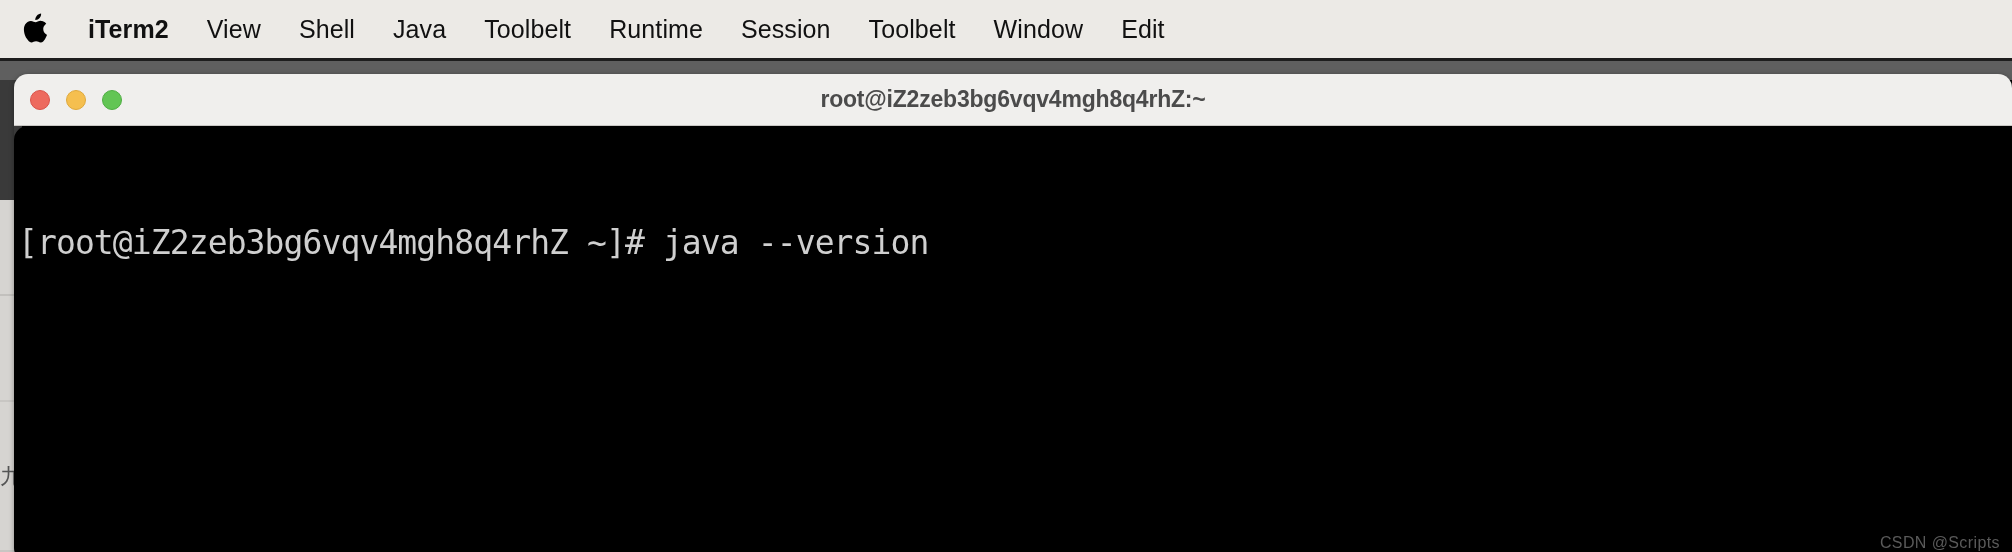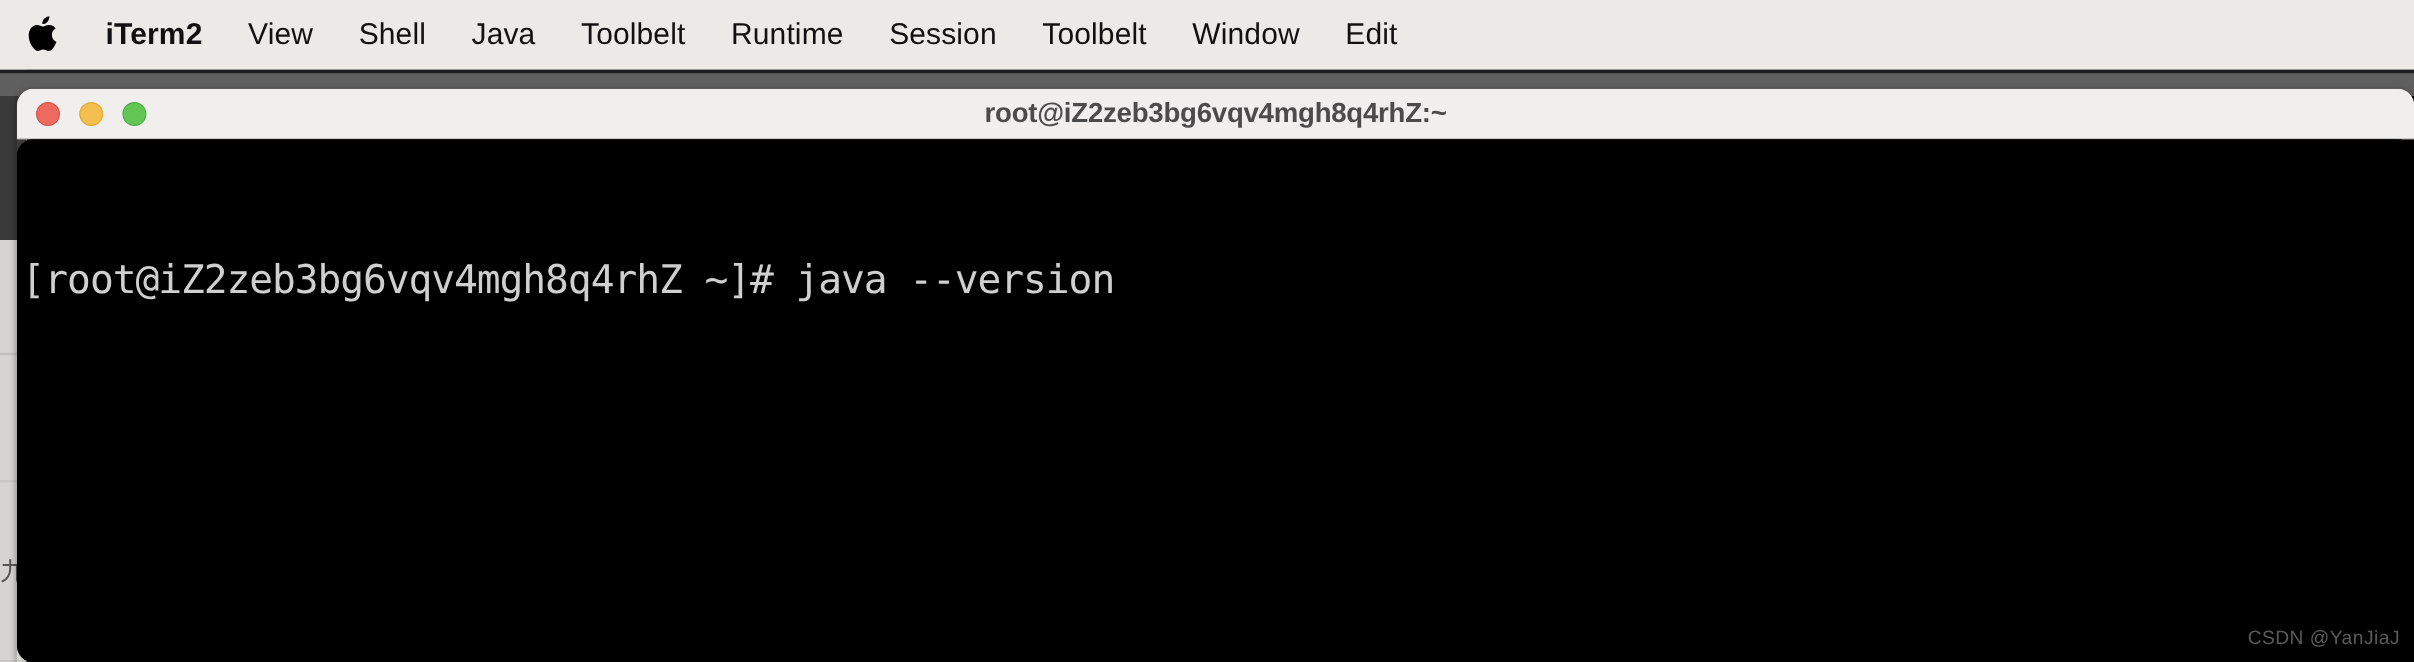--- a/index.html
+++ b/index.html
@@ -124,21 +124,21 @@
     width: 1998px;
     height: 478px;
     z-index: 20;
     border-top-left-radius: 14px;
     border-top-right-radius: 14px;
     overflow: hidden;
     box-shadow: 0 1px 5px rgba(0,0,0,0.35);
   }
   #titlebar {
     position: relative;
-    height: 42px;
+    height: 52px;
     background: #F0EFED;
     border-bottom: 1px solid #c9c7c4;
     box-sizing: border-box;
     display: flex;
     align-items: center;
   }
   #traffic-lights {
     display: flex;
     gap: 16px;
     margin-left: 16px;
@@ -241,16 +241,16 @@
     </div>
     <div id="window-title">root@iZ2zeb3bg6vqv4mgh8q4rhZ:~</div>
   </div>
 
   <div id="term-body">
     <div id="term-lines">
       <div class="term-line">[root@iZ2zeb3bg6vqv4mgh8q4rhZ ~]# java --version</div>
       
       
     </div>
-    <div id="watermark">CSDN @YanJiaJ</div>
+    <div id="watermark">CSDN @Scripts</div>
   </div>
 
 </div>
 
 </body></html>

